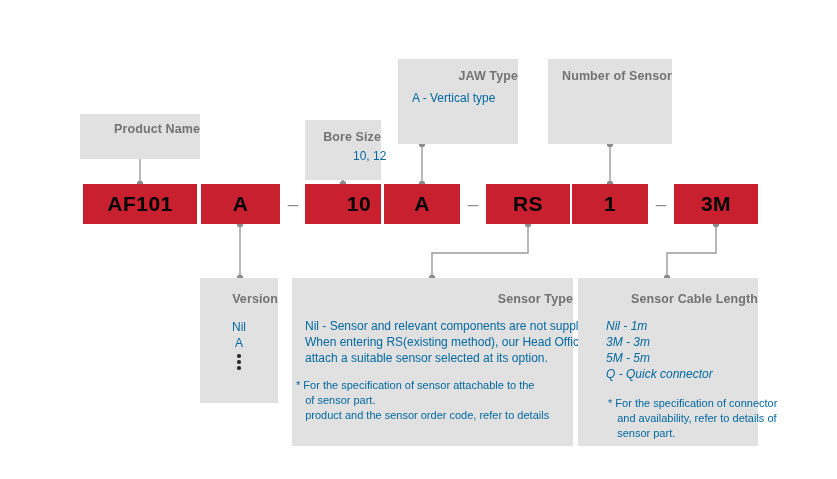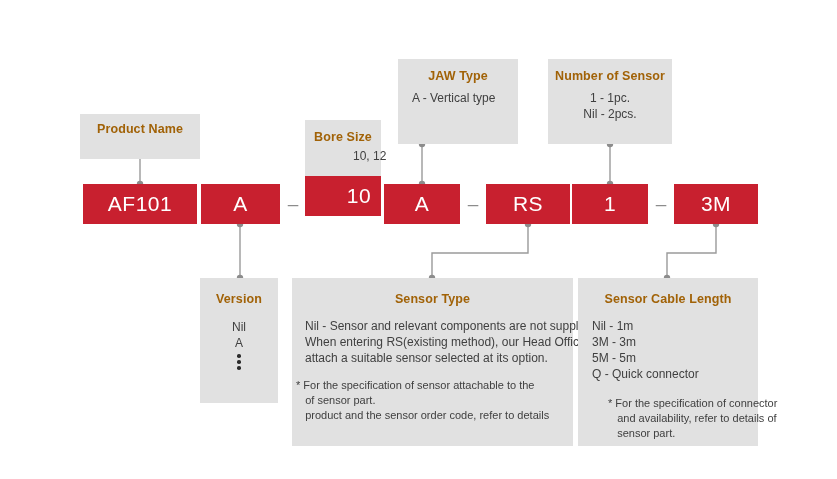--- a/index.html
+++ b/index.html
@@ -28,45 +28,46 @@
     pointer-events: none;
   }
 
   
   .gbox {
     position: absolute;
     background: #e1e1e1;
     box-sizing: border-box;
   }
   .gbox-title {
-    color: #a16207;
+    color: #737373;
     font-weight: bold;
-    text-align: center;
+    text-align: right;
     font-size: 12.5px;
     letter-spacing: .1px;
   }
   .gbox-line {
-    color: #404040;
+    color: #0369a1;
     font-size: 12px;
     line-height: 16px;
     white-space: pre;
   }
   .center .gbox-line { text-align: center; padding-left: 48px; }
 
   
   .chip {
     position: absolute;
     background: #c8202f;
-    color: #ffffff;
+    color: #000000;
     display: flex;
     align-items: center;
     justify-content: center;
     font-size: 21px;
     letter-spacing: .5px;
     box-sizing: border-box;
+    font-weight: bold;
   }
   .dash {
     position: absolute;
     color: #8c8c8c;
     font-size: 19px;
     display: flex;
     align-items: center;
     justify-content: center;
   }
 
@@ -102,30 +103,30 @@
     margin: 2.5px 0;
   }
 
   #box-sensor-type { left: 292px; top: 278px; width: 281px; height: 168px; }
   #box-sensor-type .gbox-title { margin-top: 14px; }
   #box-sensor-type .body { margin-top: 12px; padding-left: 13px; }
   #box-sensor-type .note { margin-top: 12px; padding-left: 4px; }
 
   #box-cable-length { left: 578px; top: 278px; width: 180px; height: 168px; }
   #box-cable-length .gbox-title { margin-top: 14px; }
-  #box-cable-length .body { margin-top: 12px; padding-left: 14px; }
+  #box-cable-length .body { margin-top: 12px; padding-left: 28px; font-style: italic; }
   #box-cable-length .note { margin-top: 14px; padding-left: 30px; }
 
   .note .gbox-line { font-size: 11px; line-height: 15px; }
 
   
   #chip-af101 { left: 83px;  top: 184px; width: 114px; height: 40px; }
   #chip-ver   { left: 201px; top: 184px; width: 79px;  height: 40px; }
   #dash-1     { left: 281px; top: 184px; width: 24px;  height: 40px; }
-  #chip-bore  { left: 305px; top: 176px; width: 76px;  height: 40px; padding-left: 32px; }
+  #chip-bore  { left: 305px; top: 184px; width: 76px;  height: 40px; padding-left: 32px; }
   #chip-jaw   { left: 384px; top: 184px; width: 76px;  height: 40px; }
   #dash-2     { left: 461px; top: 184px; width: 24px;  height: 40px; }
   #chip-sens  { left: 486px; top: 184px; width: 84px;  height: 40px; }
   #chip-num   { left: 572px; top: 184px; width: 76px;  height: 40px; }
   #dash-3     { left: 649px; top: 184px; width: 24px;  height: 40px; }
   #chip-cable { left: 674px; top: 184px; width: 84px;  height: 40px; }
 </style>
 </head>
 <body>
 
@@ -177,24 +178,20 @@
 
   <div class="gbox" id="box-jaw-type">
     <div class="gbox-title">JAW Type</div>
     <div class="body">
       <div class="gbox-line">A - Vertical type</div>
     </div>
   </div>
 
   <div class="gbox" id="box-number-sensor">
     <div class="gbox-title">Number of Sensor</div>
-    <div class="body">
-      <div class="gbox-line">1 - 1pc.</div>
-      <div class="gbox-line">Nil - 2pcs.</div>
-    </div>
   </div>
 
   <div class="chip" id="chip-af101">AF101</div>
   <div class="chip" id="chip-ver">A</div>
   <div class="dash" id="dash-1">–</div>
   <div class="chip" id="chip-bore">10</div>
   <div class="chip" id="chip-jaw">A</div>
   <div class="dash" id="dash-2">–</div>
   <div class="chip" id="chip-sens">RS</div>
   <div class="chip" id="chip-num">1</div>

